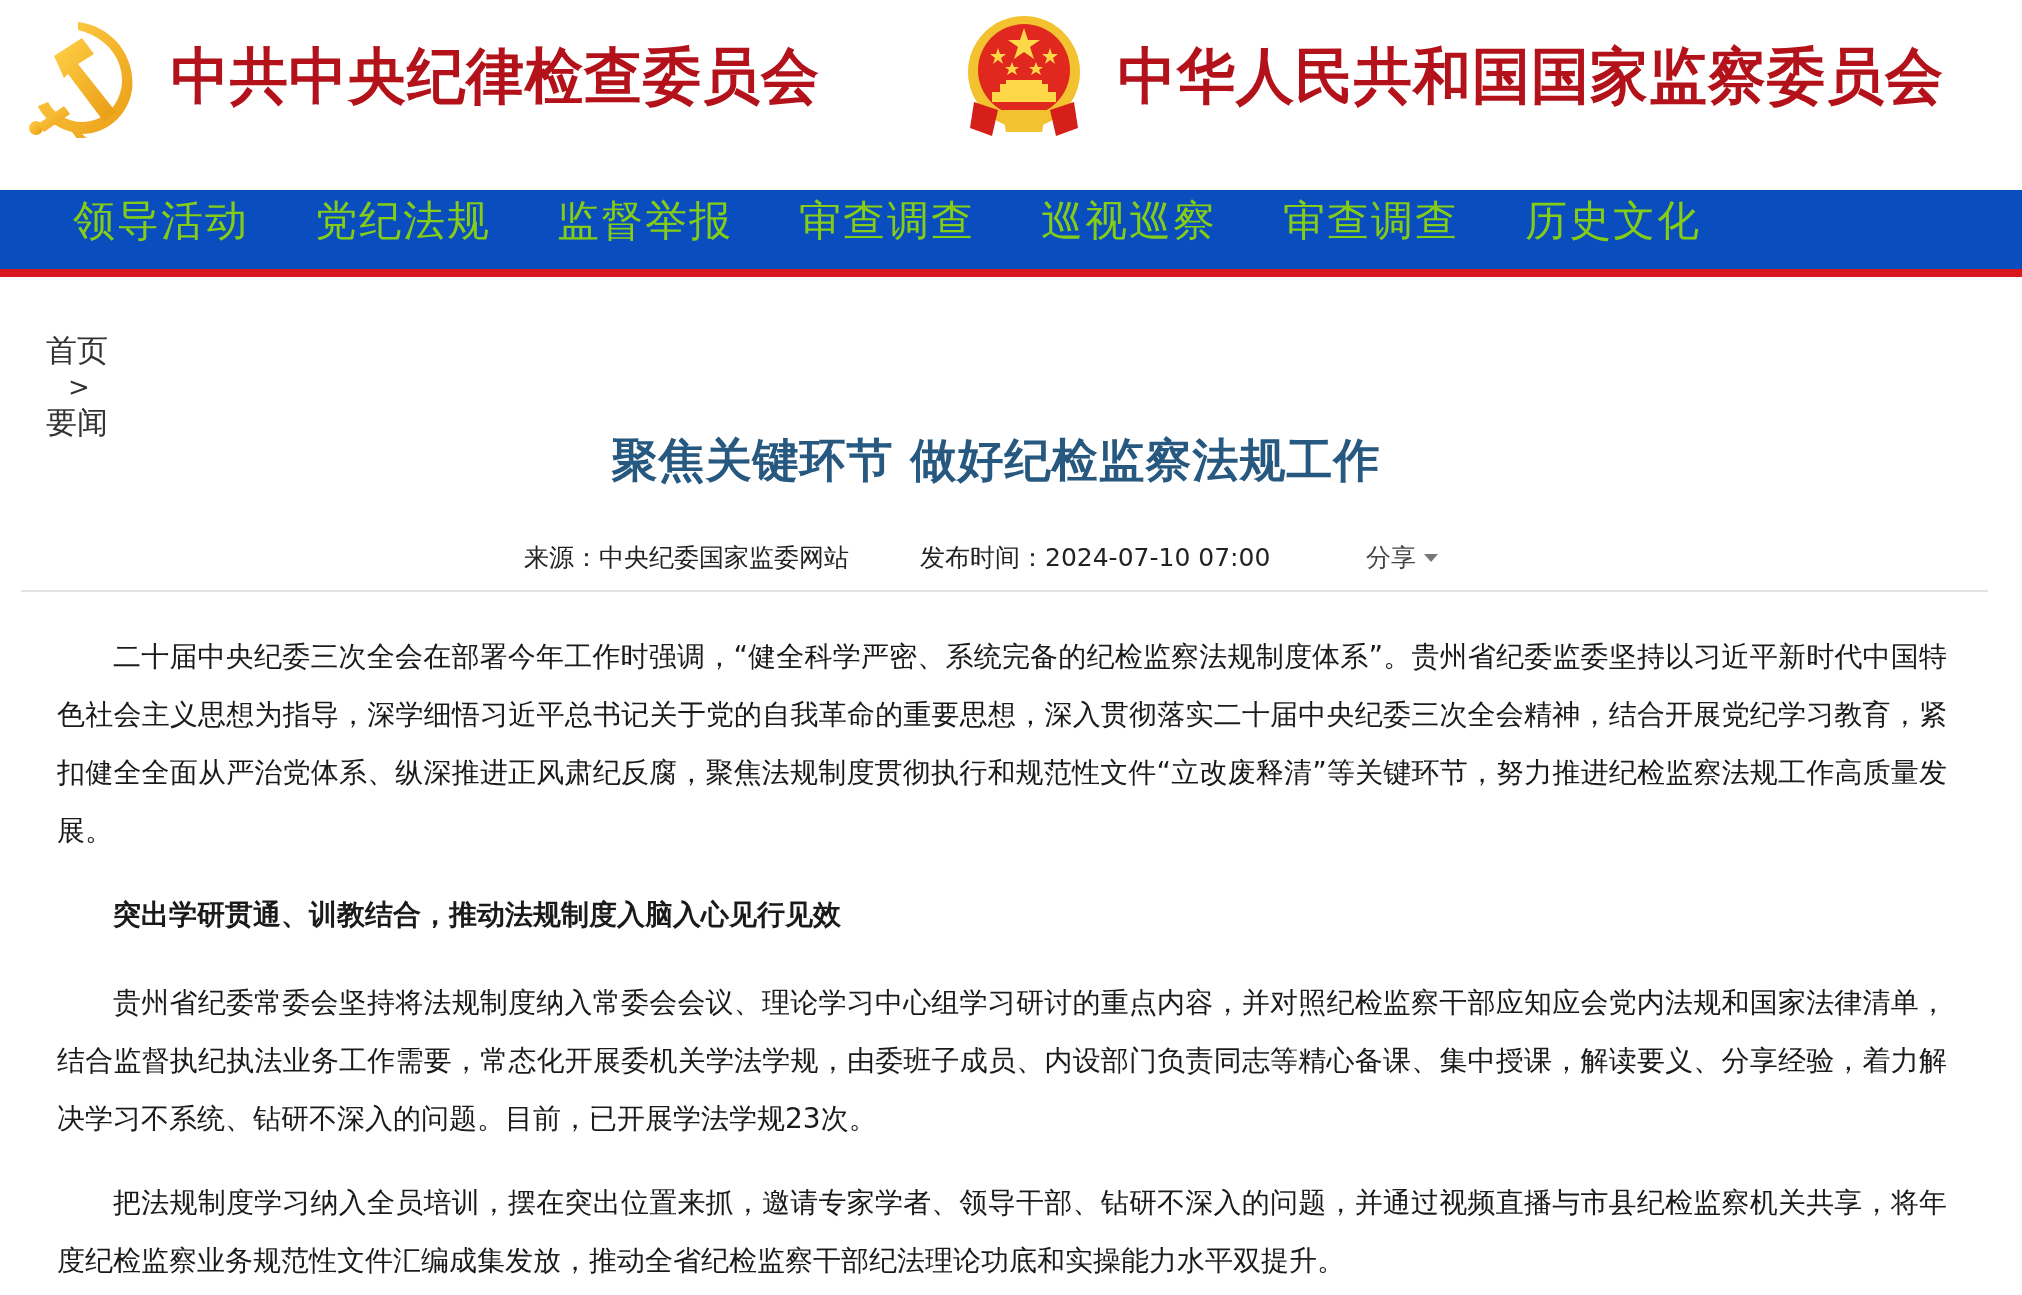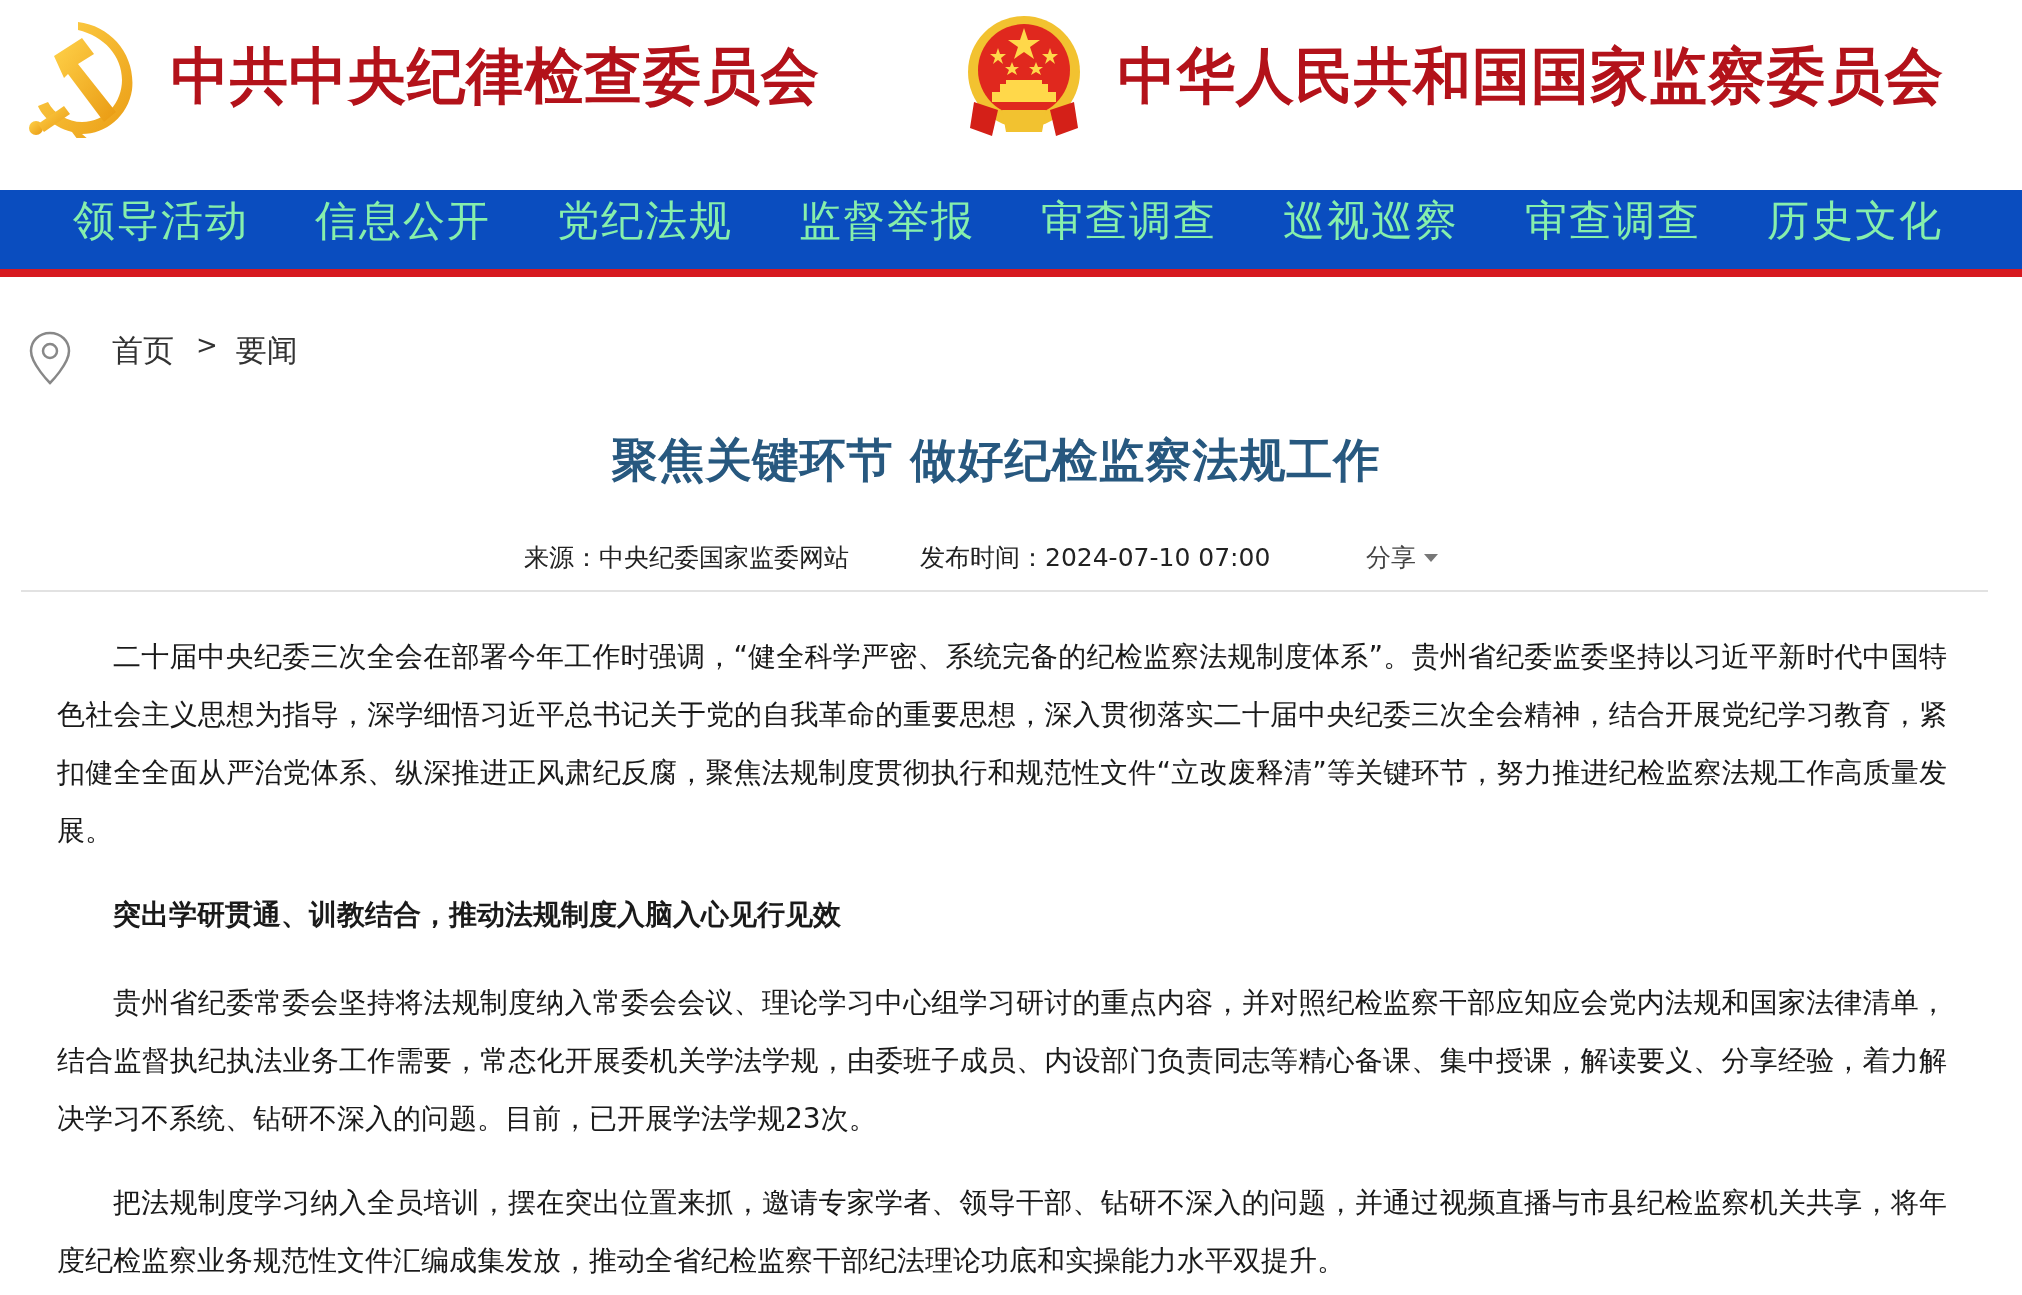--- a/index.html
+++ b/index.html
@@ -21,25 +21,25 @@
   .brand-ccdi .brand-title { margin-left: 32px; }
   .brand-nsc .brand-title { margin-left: 32px; }
 
   
   .nav { position: absolute; left: 0; top: 190px; width: 2022px; height: 79px; background: #0a4dbf; }
   .nav-stripe { position: absolute; left: 0; top: 269px; width: 2022px; height: 8px; background: #d7191f; }
   .nav ul { list-style: none; position: absolute; left: 73px; top: 0; height: 79px; display: flex; }
   .nav li {
     width: 242px; height: 61px; display: flex; align-items: center;
     font-family: "DejaVu Serif", "Liberation Serif", serif;
-    font-size: 42px; color: #86efac; letter-spacing: 2px; white-space: nowrap; cursor: pointer;
+    font-size: 42px; color: #84cc16; letter-spacing: 2px; white-space: nowrap; cursor: pointer;
   }
 
   
-  .breadcrumb { position: absolute; left: 28px; top: 330px; height: 60px; display: flex; align-items: flex-start; font-size: 31px; color: #333; }
+  .breadcrumb { position: absolute; left: 35px; top: 330px; height: 60px; display: flex; align-items: center; font-size: 31px; color: #333; flex-direction: column; }
   .breadcrumb .sep { margin: 0 18px 0 22px; font-size: 26px; }
   .breadcrumb a { color: #333; text-decoration: none; }
   .loc-icon { margin-right: 40px; }
 
   
   .article-title {
     position: absolute; left: 0; top: 430px; width: 1992px; text-align: center;
     font-size: 46px; font-weight: bold; color: #27587f; letter-spacing: 1px;
   }
 
@@ -93,21 +93,20 @@
       <path d="M112 88 L88 96 L94 122 L116 114 Z" fill="#d42018"></path>
       <path d="M40 96 L84 96 L80 118 L44 118 Z" fill="#f2c230"></path>
     </svg>
     <span class="brand-title">中华人民共和国国家监察委员会</span>
   </div>
 </div>
 
 <nav class="nav">
   <ul>
     <li>领导活动</li>
-    <li>信息公开</li>
     <li>党纪法规</li>
     <li>监督举报</li>
     <li>审查调查</li>
     <li>巡视巡察</li>
     <li>审查调查</li>
     <li>历史文化</li>
   </ul>
 </nav>
 <div class="nav-stripe"></div>
 

